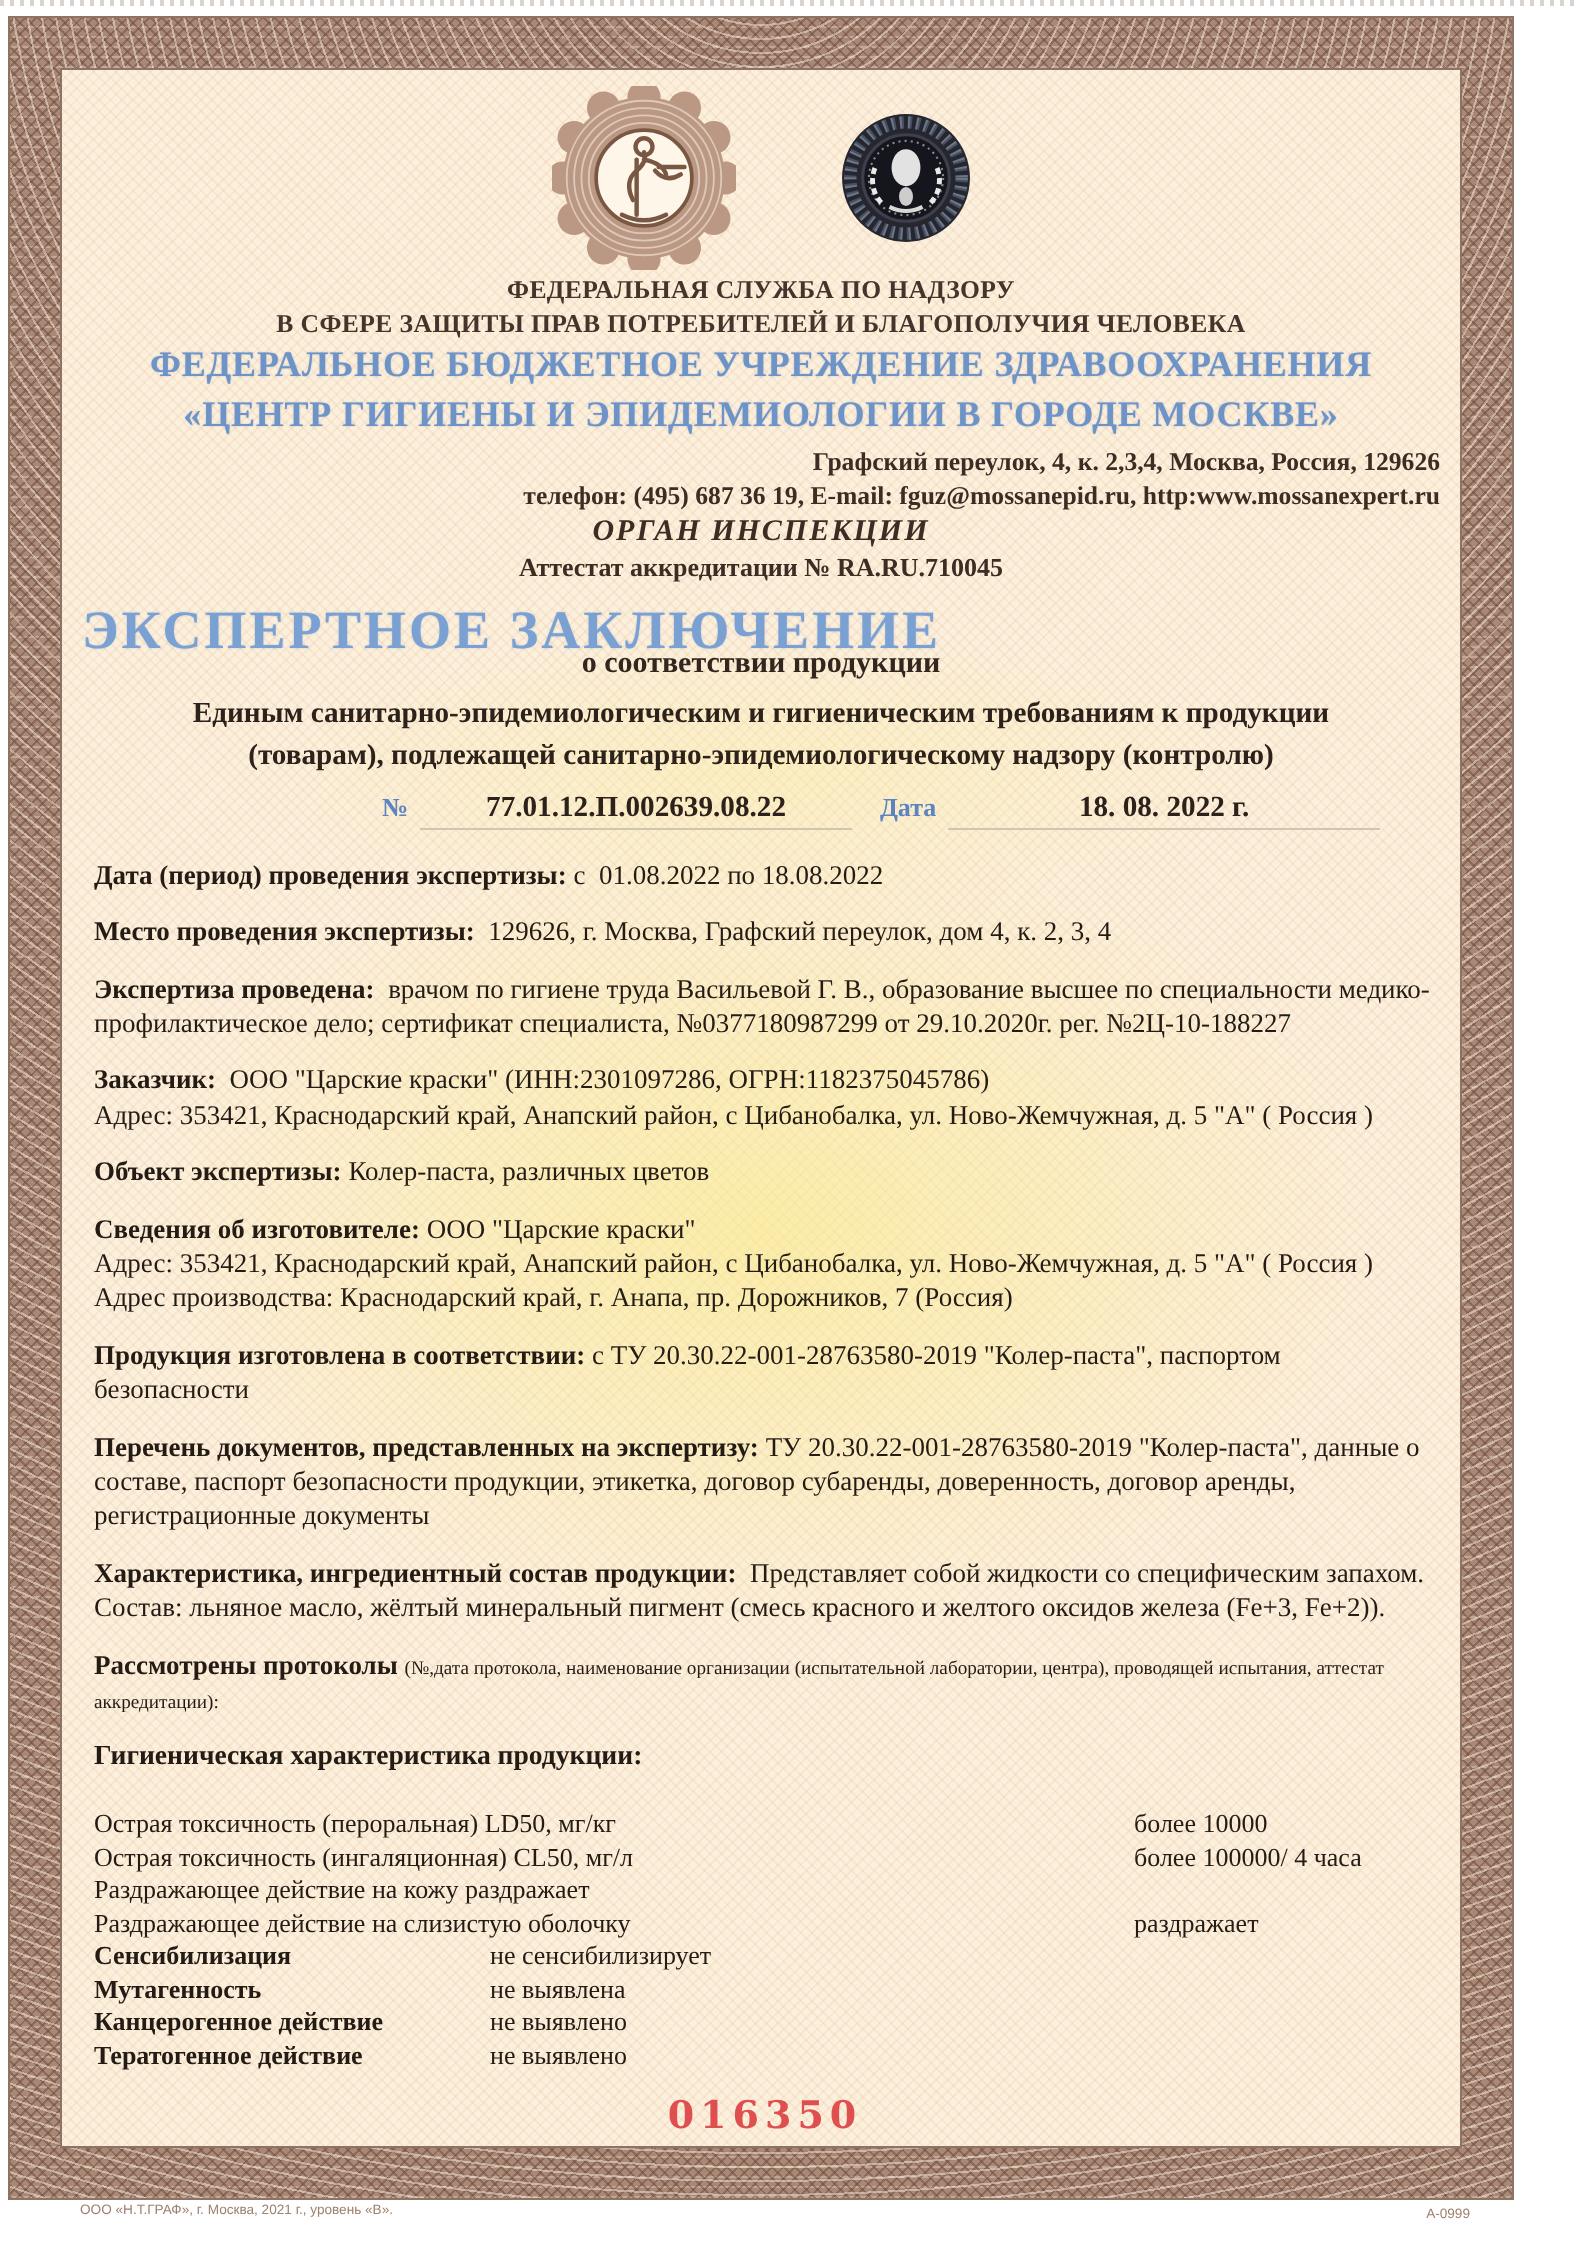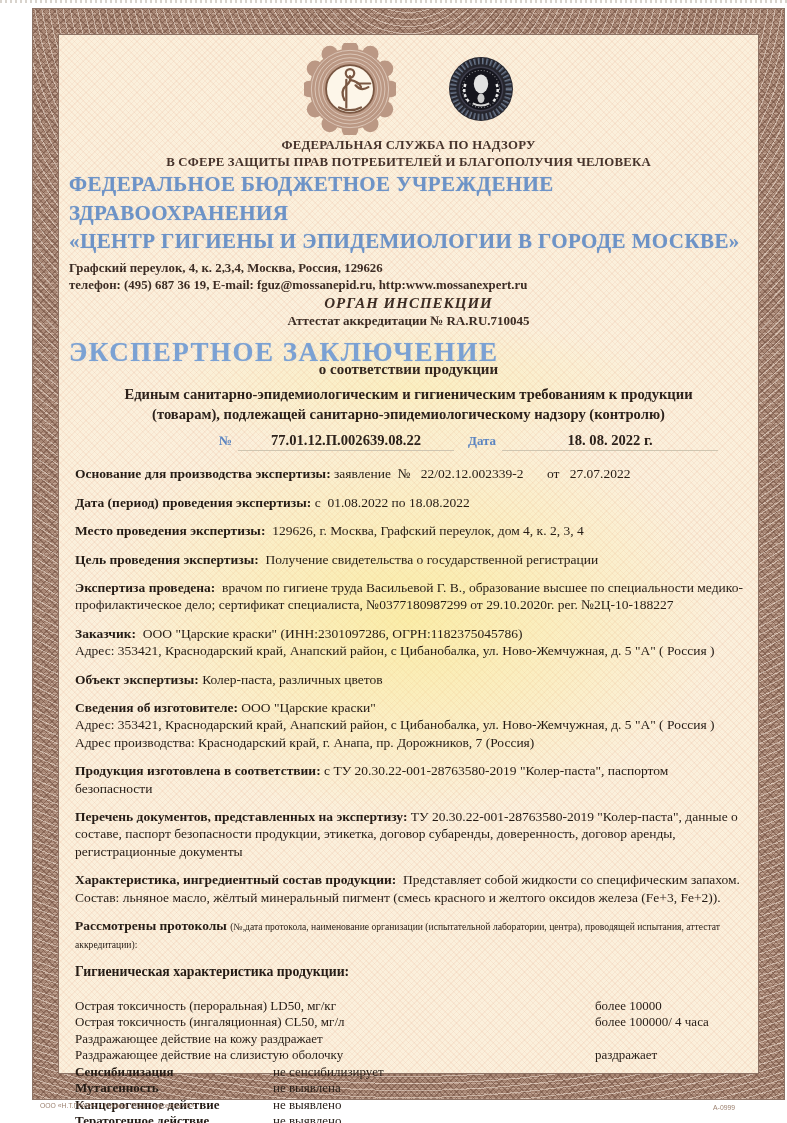--- a/index.html
+++ b/index.html
@@ -4,21 +4,21 @@
 <style>
   html,body{margin:0;padding:0;}
   body{
     width:787px;height:1123px;position:relative;background:#ffffff;
     font-family:"Liberation Serif", serif;color:#2a201a;overflow:hidden;
   }
   .top-strip{position:absolute;top:0;left:0;right:0;height:3px;
     background:repeating-linear-gradient(90deg,#d8d3cc 0 2px,transparent 2px 5px);}
   
   .page{
-    position:absolute;left:32px;top:8px;width:753px;height:1092px;box-sizing:border-box;
+    position:absolute;left:4px;top:8px;width:753px;height:1092px;box-sizing:border-box;
     border:1px solid #8d7365;
     padding:11px;
     background-color:#a98876;
     background-image:
       repeating-radial-gradient(circle at 50% -60px, rgba(255,244,232,.45) 0 1px, transparent 1px 7px),
       repeating-linear-gradient(45deg, rgba(110,75,60,.5) 0 1px, transparent 1px 4px),
       repeating-linear-gradient(-45deg, rgba(110,75,60,.5) 0 1px, transparent 1px 4px),
       repeating-linear-gradient(0deg, rgba(255,236,222,.30) 0 1px, transparent 1px 5px);
   }
   .inner{
@@ -27,23 +27,23 @@
     background-image:
       radial-gradient(ellipse 62% 27% at 50% 56%, rgba(250,235,140,.65), rgba(250,235,140,0) 72%),
       radial-gradient(ellipse 48% 9% at 50% 34%, rgba(250,238,160,.45), transparent 75%),
       repeating-linear-gradient(45deg, rgba(226,158,128,.13) 0 1px, transparent 1px 4px),
       repeating-linear-gradient(-45deg, rgba(226,158,128,.13) 0 1px, transparent 1px 4px);
     padding:8px 10px 0 10px;box-sizing:border-box;
   }
   
   .emblems{display:flex;justify-content:center;align-items:center;gap:52px;margin-top:2px;height:92px;}
   .hline{ text-align:center;font-weight:bold;color:#46332b;font-size:12.8px;line-height:1.3;letter-spacing:.2px;}
-  .org-line{font-weight:bold;color:#6d93c7;font-size:21px;line-height:1.36;letter-spacing:.4px;
+  .org-line{text-align:center;font-weight:bold;color:#6d93c7;font-size:18px;line-height:1.36;letter-spacing:.4px;
     text-shadow:0 0 1px rgba(109,147,199,.45);}
-  .addr{text-align:left;font-weight:bold;color:#3c2c24;font-size:12.8px;line-height:1.3;}
+  .addr{text-align:right;font-weight:bold;color:#3c2c24;font-size:12.8px;line-height:1.3;}
   .organ{text-align:center;font-weight:bold;color:#3c2c24;font-size:15px;letter-spacing:1px;margin-top:2px;font-style:italic;}
   .attest{text-align:center;font-weight:bold;color:#3c2c24;font-size:13px;margin-top:1px;}
   
   .title-main{font-weight:bold;color:#7ba1d3;font-size:27px;letter-spacing:1.5px;margin-top:8px;
     text-shadow:0 0 1px rgba(123,161,211,.5);}
   .title-sub{text-align:center;font-weight:bold;color:#33261f;font-size:15px;margin-top:-7px;}
   .req{text-align:center;font-weight:bold;color:#2c211b;font-size:14.6px;line-height:1.38;margin-top:6px;}
   .numrow{display:flex;align-items:baseline;margin:8px 30px 0 150px;}
   .blue-lab{color:#5b84c0;font-size:13px;font-weight:bold;flex:0 0 auto;}
   .uline{flex:1;text-align:center;border-bottom:1px solid #cfc5b0;font-weight:bold;font-size:14.6px;color:#2c211b;
@@ -147,24 +147,22 @@
 
     <div class="numrow">
       <span class="blue-lab">№</span>
       <span class="uline">77.01.12.П.002639.08.22</span>
       <span class="gap"></span>
       <span class="blue-lab">Дата</span>
       <span class="uline date">18. 08. 2022 г.</span>
     </div>
 
     <div class="doc-body">
-      <div class="para"><b>Основание для производства экспертизы:</b><span> заявление  №   22/02.12.002339-2       от   27.07.2022</span></div>
       <div class="para"><b>Дата (период) проведения экспертизы:</b><span> с  01.08.2022 по 18.08.2022</span></div>
       <div class="para"><b>Место проведения экспертизы:</b><span>  129626, г. Москва, Графский переулок, дом 4, к. 2, 3, 4</span></div>
-      <div class="para"><b>Цель проведения экспертизы:</b><span>  Получение свидетельства о государственной регистрации</span></div>
       <div class="para"><b>Экспертиза проведена:</b><span>  врачом по гигиене труда Васильевой Г. В., образование высшее по специальности медико-профилактическое дело; сертификат специалиста, №0377180987299 от 29.10.2020г. рег. №2Ц-10-188227</span></div>
       <div class="para"><b>Заказчик:</b><span>  ООО "Царские краски" (ИНН:2301097286, ОГРН:1182375045786)
 Адрес: 353421, Краснодарский край, Анапский район, с Цибанобалка, ул. Ново-Жемчужная, д. 5 "А" ( Россия )</span></div>
       <div class="para"><b>Объект экспертизы:</b><span> Колер-паста, различных цветов</span></div>
       <div class="para"><b>Сведения об изготовителе:</b><span> ООО "Царские краски"
 Адрес: 353421, Краснодарский край, Анапский район, с Цибанобалка, ул. Ново-Жемчужная, д. 5 "А" ( Россия )
 Адрес производства: Краснодарский край, г. Анапа, пр. Дорожников, 7 (Россия)</span></div>
       <div class="para"><b>Продукция изготовлена в соответствии:</b><span> с ТУ 20.30.22-001-28763580-2019 "Колер-паста", паспортом безопасности</span></div>
       <div class="para"><b>Перечень документов, представленных на экспертизу:</b><span> ТУ 20.30.22-001-28763580-2019 "Колер-паста", данные о составе, паспорт безопасности продукции, этикетка, договор субаренды, доверенность, договор аренды, регистрационные документы</span></div>
       <div class="para"><b>Характеристика, ингредиентный состав продукции:</b><span>  Представляет собой жидкости со специфическим запахом.

